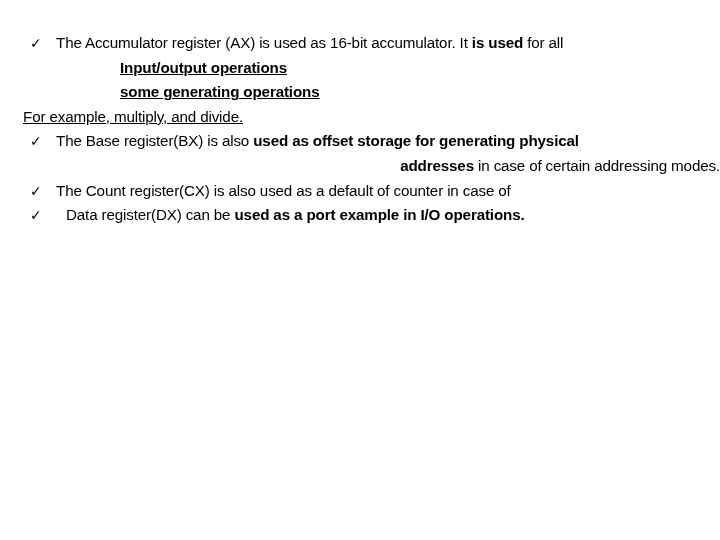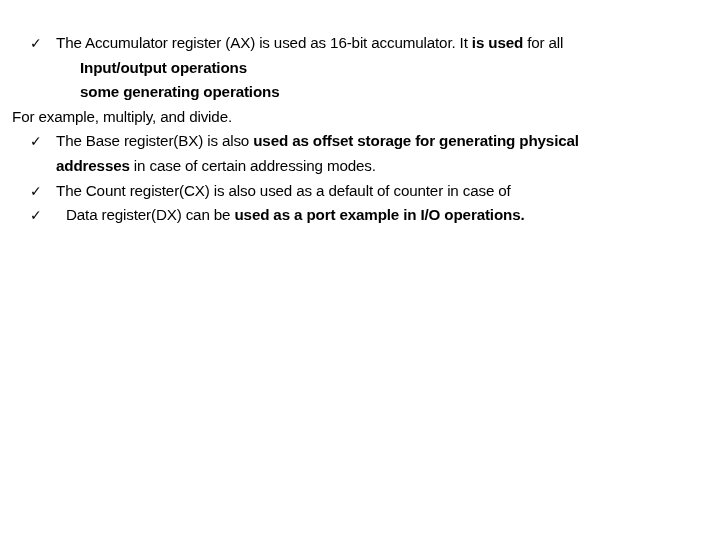--- a/index.html
+++ b/index.html
@@ -45,26 +45,29 @@
     font-size: 14px;
     line-height: 24.6px;
     font-family: "DejaVu Sans", sans-serif;
     color: #000000;
   }
   .bullet-line.wide {
     padding-left: 66px;
   }
   .cont-line {
     padding-left: 56px;
+    text-align: right;
   }
   .indent-line {
-    padding-left: 80px;
+    padding-left: 120px;
+    text-decoration: underline;
   }
   .example-line {
-    padding-left: 12px;
+    padding-left: 23px;
+    text-decoration: underline;
   }
   b, .b {
     font-weight: bold;
     margin-top: 45px;
   }
   .r {
     font-weight: normal;
   }
 </style>
 </head>

